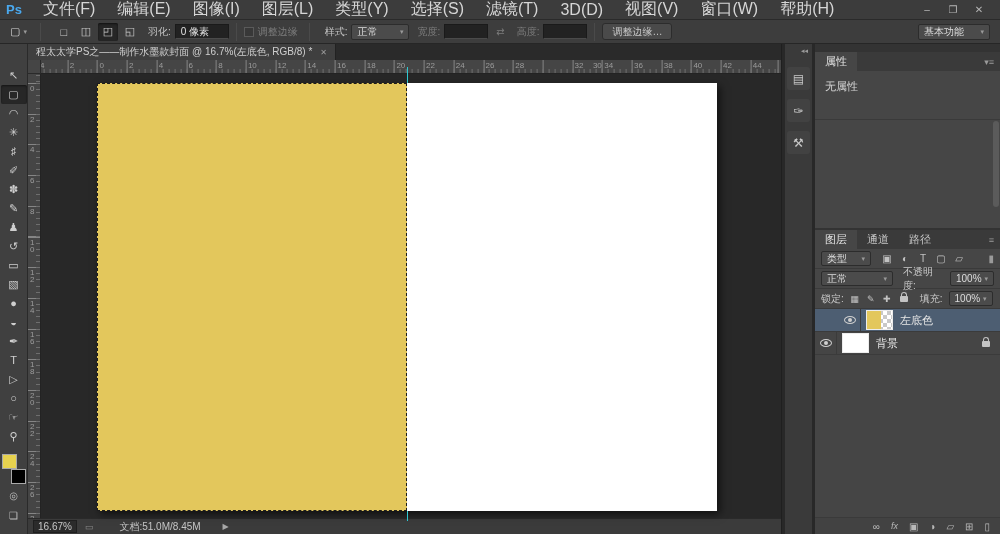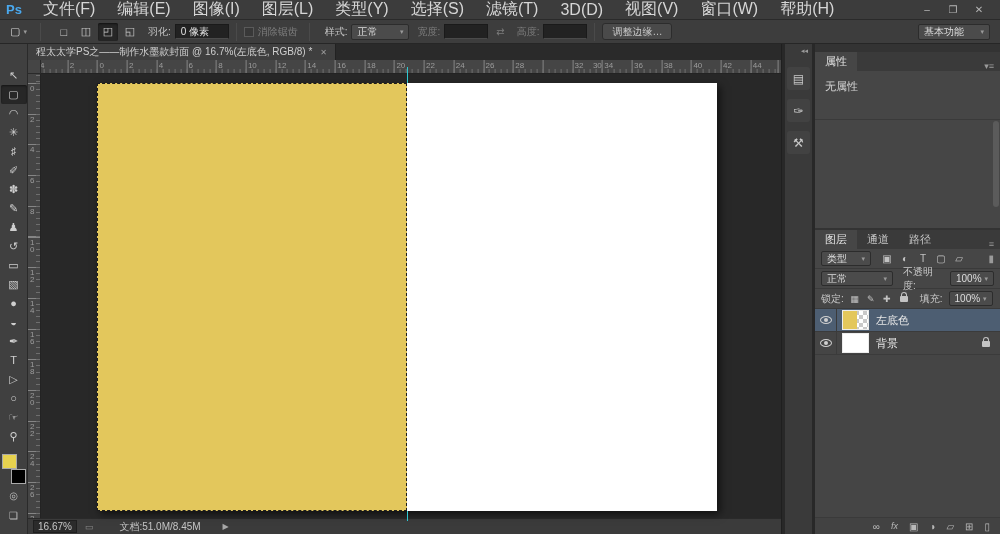--- a/index.html
+++ b/index.html
@@ -78,40 +78,40 @@
   
   .dockstrip{width:27px;background:#3a3a3a;margin-left:3px;flex:none;display:flex;flex-direction:column;align-items:center;}
   .dock-top{height:14px;font-size:7px;color:#9a9a9a;display:flex;align-items:center;justify-content:flex-end;width:100%;padding-right:4px;}
   .dock-icon{width:23px;height:23px;margin-top:9px;display:flex;align-items:center;justify-content:center;color:#c9c9c9;font-size:12px;background:#424242;border-radius:3px;}
 
   
   .panelcol{width:185px;margin-left:3px;flex:none;display:flex;flex-direction:column;background:#333;}
   .panel-topstrip{height:8px;background:#333;}
   .panel{background:#464646;display:flex;flex-direction:column;}
   .props{height:176px;flex:none;}
-  .panel-tabs{height:19px;background:#3a3a3a;display:flex;align-items:flex-end;flex:none;}
+  .panel-tabs{height:19px;background:#3a3a3a;display:flex;align-items:center;flex:none;}
   .panel-tab{height:19px;display:flex;align-items:center;padding:0 10px;font-size:11px;color:#c4c4c4;background:#3a3a3a;}
   .panel-tab.active{background:#464646;color:#e3e3e3;}
   .panel-menu{margin-left:auto;margin-right:6px;color:#9a9a9a;font-size:9px;}
   .props-body{flex:1;position:relative;}
   .props-text{padding:8px 0 0 10px;font-size:11px;color:#d6d6d6;}
   .props-divider{position:absolute;left:0;right:0;top:48px;border-top:1px solid #3a3a3a;}
   .props-scroll{position:absolute;right:1px;top:50px;width:6px;height:86px;background:#5b5b5b;border-radius:3px;}
 
   .layers{flex:1;margin-top:2px;min-height:0;}
   .layers-toolrow{height:20px;display:flex;align-items:center;padding:0 6px;border-bottom:1px solid #3a3a3a;flex:none;font-size:10px;color:#c9c9c9;gap:4px;}
   .kind-combo{min-width:50px;height:15px;font-size:10px;}
   .filter-ico{width:16px;text-align:center;color:#c2c2c2;font-size:10px;}
   .filter-toggle{margin-left:auto;color:#9a9a9a;}
   .blend-combo{min-width:72px;height:15px;font-size:10px;}
   .pct-combo{min-width:44px;height:15px;font-size:10px;margin-left:2px;}
   .lock-ico{width:14px;text-align:center;color:#c2c2c2;font-size:9px;}
   .layer-list{flex:1;min-height:0;display:flex;flex-direction:column;background:#454545;}
   .layer-row{height:23px;display:flex;align-items:center;border-bottom:1px solid #3b3b3b;flex:none;}
-  .layer-row.selected{background:var(--sel,#4d5e72);}
+  .layer-row.selected{background:var(--sel,#4d5e72);padding-left:24px;}
   .eye-cell{width:22px;display:flex;align-items:center;justify-content:center;align-self:stretch;border-right:1px solid #3b3b3b;}
   .eye{display:inline-block;width:12px;height:8px;border:1px solid #cfcfcf;border-radius:50%;position:relative;}
   .eye::after{content:"";position:absolute;left:3px;top:1px;width:4px;height:4px;border-radius:50%;background:#cfcfcf;}
   .thumb{width:27px;height:20px;border:1px solid #ececec;background:#fff;margin-left:5px;flex:none;}
   .thumb.half{background:linear-gradient(90deg,var(--accent,#e3c75c) 0 55%,rgba(0,0,0,0) 55%),repeating-conic-gradient(#c9c9c9 0% 25%,#fff 0% 50%);background-size:100% 100%,8px 8px;}
   .layer-name{margin-left:7px;font-size:11px;color:#e6e6e6;}
   .layer-name.italic{}
   .row-lock{margin-left:auto;margin-right:10px;}
   .lockg{display:inline-block;width:8px;height:6px;background:#c3c3c3;border-radius:1px;position:relative;}
   .lockg::before{content:"";position:absolute;left:1px;top:-4px;width:4px;height:4px;border:1px solid #c3c3c3;border-bottom:none;border-radius:3px 3px 0 0;}
@@ -155,21 +155,21 @@
       <span class="bool-btn">◫</span>
       <span class="bool-btn pressed">◰</span>
       <span class="bool-btn">◱</span>
     </div>
   <span class="opt-label">羽化:</span>
   <div class="opt-input">
       <span>0 像素</span>
     </div>
   <div class="opt-sep"></div>
   <span class="checkbox"></span>
-  <span class="opt-label dim" style="margin-left:0">消除锯齿</span>
+  <span class="opt-label dim" style="margin-left:0">调整边缘</span>
   <div class="opt-sep"></div>
   <span class="opt-label">样式:</span>
   <div class="combo">
     <span>正常</span>
     <span class="caret">▾</span>
   </div>
   <span class="opt-label dim">宽度:</span>
   <div class="opt-input empty"></div>
   <span class="opt-label dim">⇄</span>
   <span class="opt-label dim">高度:</span>

